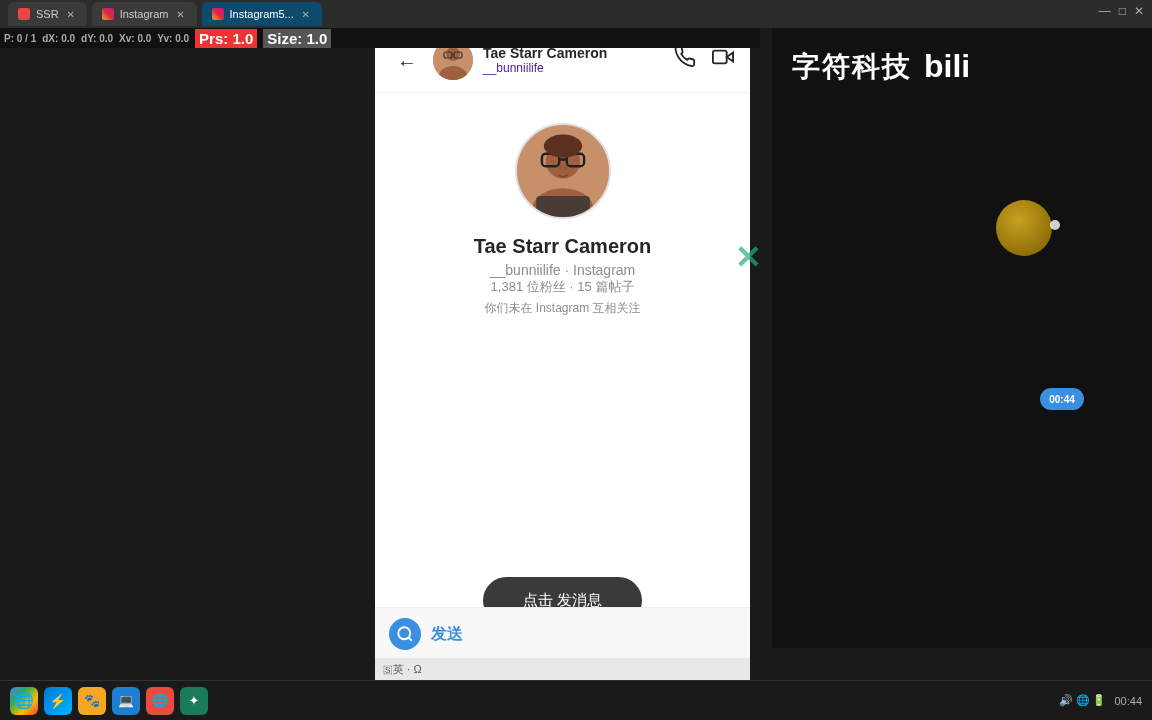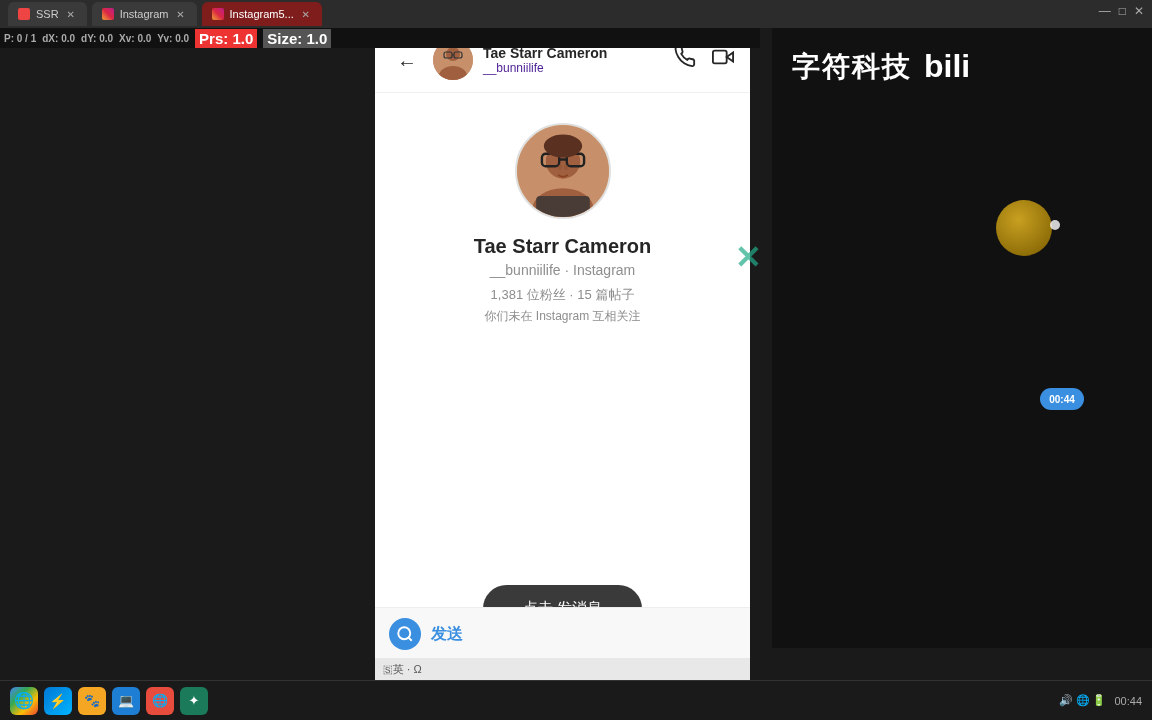--- a/index.html
+++ b/index.html
@@ -31,21 +31,21 @@
       align-items: center;
       gap: 6px;
       padding: 3px 10px;
       border-radius: 6px 6px 0 0;
       font-size: 11px;
       color: #ccc;
       background: #3a3a3a;
       height: 24px;
     }
     .tab.active {
-      background: #7f1d1d;
+      background: #0c4a6e;
       color: #fff;
     }
     .tab-favicon {
       width: 12px;
       height: 12px;
       border-radius: 2px;
       background: #e44;
       display: inline-block;
     }
     .tab-favicon.ig {
@@ -248,21 +248,21 @@
     }
     .profile-name {
       font-size: 20px;
       font-weight: 700;
       color: #262626;
       margin-bottom: 4px;
     }
     .profile-handle-ig {
       font-size: 14px;
       color: #8e8e8e;
-      margin-bottom: 8px;
+      margin-bottom: 0;
     }
     .profile-stats {
       font-size: 13px;
       color: #8e8e8e;
       margin-bottom: 4px;
     }
     .profile-follow-status {
       font-size: 12px;
       color: #8e8e8e;
       margin-bottom: 20px;

